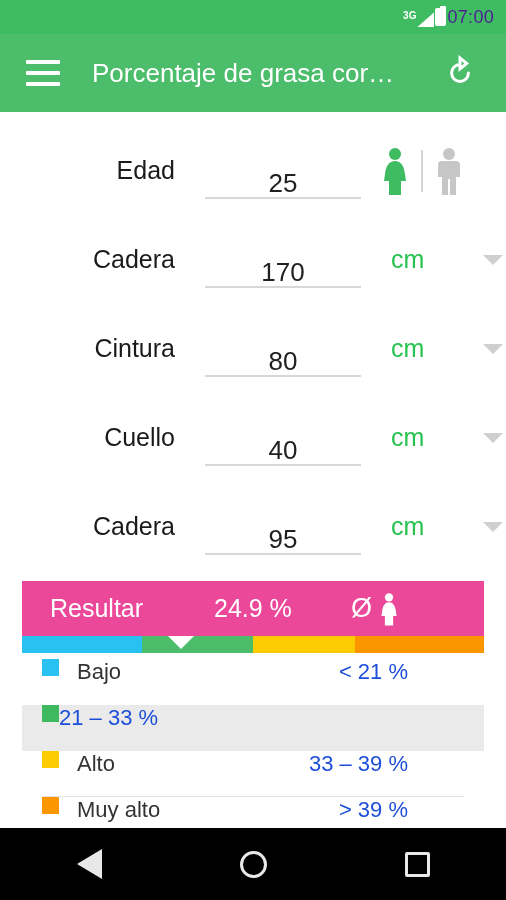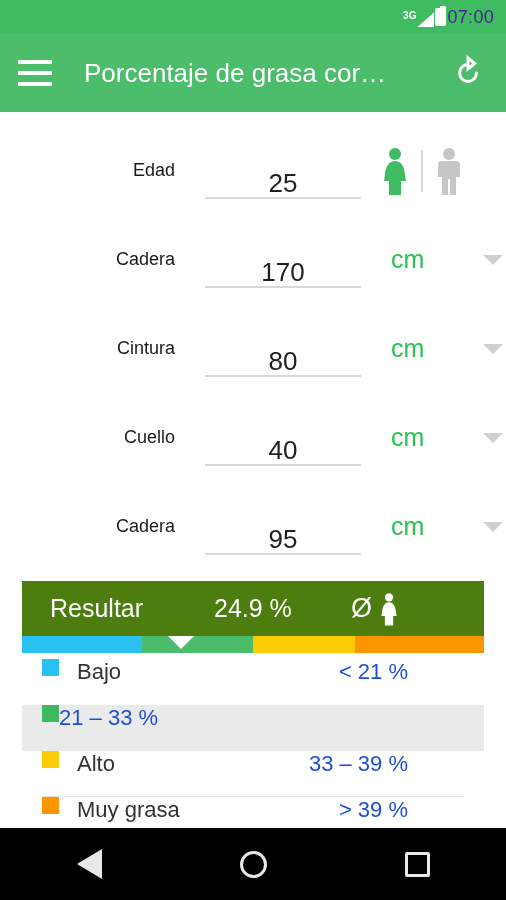--- a/index.html
+++ b/index.html
@@ -34,42 +34,42 @@
   }
   .sb-battery::before {
     content:""; position:absolute; top:-4px; left:2.5px;
     width:6px; height:3px; background:#fff; border-radius:1px 1px 0 0;
   }
   .sb-time { color:#4c1d95; font-size:18px; letter-spacing:.3px; }
 
   
   .appbar {
     height:78px; background:#4cbd6b;
-    display:flex; align-items:center; padding:0 18px;
+    display:flex; align-items:center; padding:0 26px;
   }
   .hamburger {
     width:34px; height:26px; display:flex; flex-direction:column;
     justify-content:space-between; cursor:pointer; flex:0 0 auto;
   }
   .hamburger span { display:block; height:4px; background:#fff; border-radius:1px; }
   .appbar-title {
     flex:1; color:#fff; font-size:26px; margin-left:32px;
     white-space:nowrap; overflow:hidden;
   }
   .refresh-btn { width:40px; height:40px; flex:0 0 auto; cursor:pointer;
     display:flex; align-items:center; justify-content:center; }
 
   
   .form { padding-top:14px; }
   .row {
     height:89px; display:flex; align-items:center;
   }
   .row-label {
     width:175px; text-align:right; padding-right:0;
-    font-size:18px; color:#1a1a1a;
+    font-size:25px; color:#1a1a1a;
   }
   .field {
     width:156px; margin-left:30px; position:relative;
     height:56px; display:flex; align-items:flex-end; justify-content:center;
   }
   .field-value {
     font-size:26px; color:#202020; text-align:center; width:100%;
     background:transparent; border:none; outline:none;
     font-family:"Liberation Sans", sans-serif;
   }
@@ -89,21 +89,21 @@
 
   
   .gender {
     margin-left:18px; display:flex; align-items:center; gap:10px; height:56px;
   }
   .gender-divider { width:2px; height:42px; background:#d5d5d5; }
 
   
   .result-wrap { margin-top:10px; padding:0 22px; }
   .result-bar {
-    background:#4d7c0f; height:55px; display:flex; align-items:center;
+    background:#ec4899; height:55px; display:flex; align-items:center;
     padding:0 0 0 28px;
   }
   .result-label { color:#fff; font-size:25px; width:150px; }
   .result-value { color:#fff; font-size:25px; flex:1; text-align:left; padding-left:14px; }
   .result-icons { display:flex; align-items:center; gap:6px; padding-right:84px; }
   .diameter {
     color:#fff; font-size:27px; line-height:1;
   }
 
   .scale { display:flex; height:17px; position:relative; }
@@ -270,21 +270,21 @@
       <span class="swatch" style="background: rgb(62, 185, 95);"></span>
       <span class="legend-range">21 – 33 %</span>
     </div>
     <div class="legend-row divided">
       <span class="swatch" style="background: rgb(253, 203, 2);"></span>
       <span class="legend-name">Alto</span>
       <span class="legend-range">33 – 39 %</span>
     </div>
     <div class="legend-row">
       <span class="swatch" style="background: rgb(251, 150, 0);"></span>
-      <span class="legend-name">Muy grasa</span>
+      <span class="legend-name">Muy alto</span>
       <span class="legend-range">&gt; 39 %</span>
     </div>
   </div>
 
   <div class="navbar">
     <div class="nav-back"></div>
     <div class="nav-home"></div>
     <div class="nav-recent"></div>
   </div>
 

